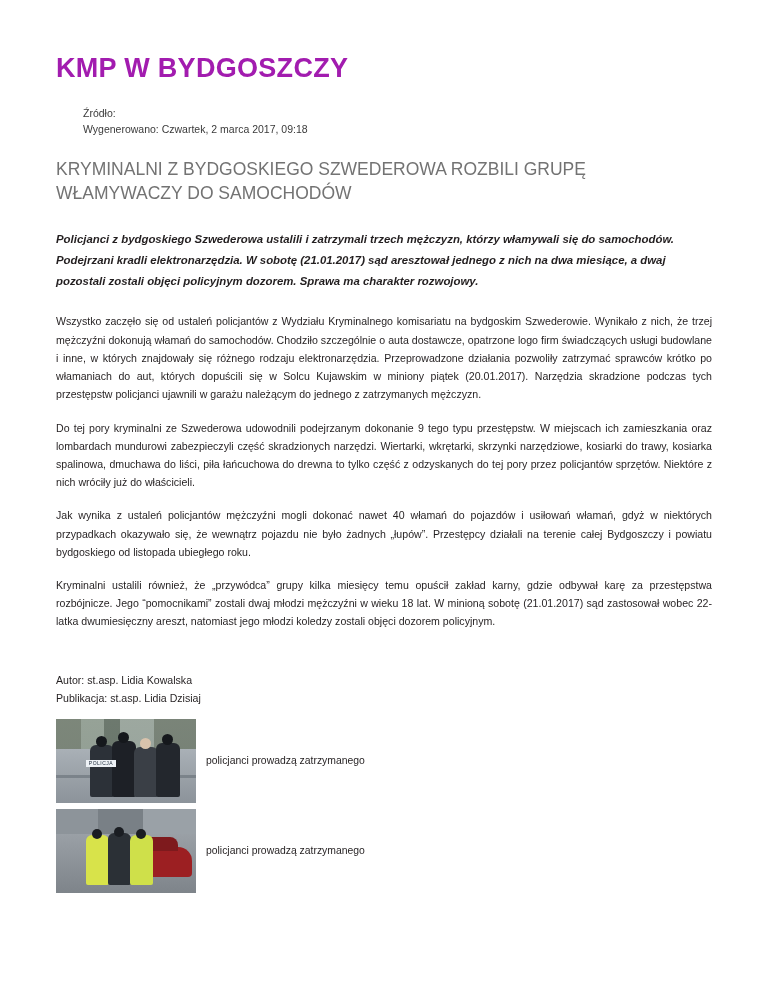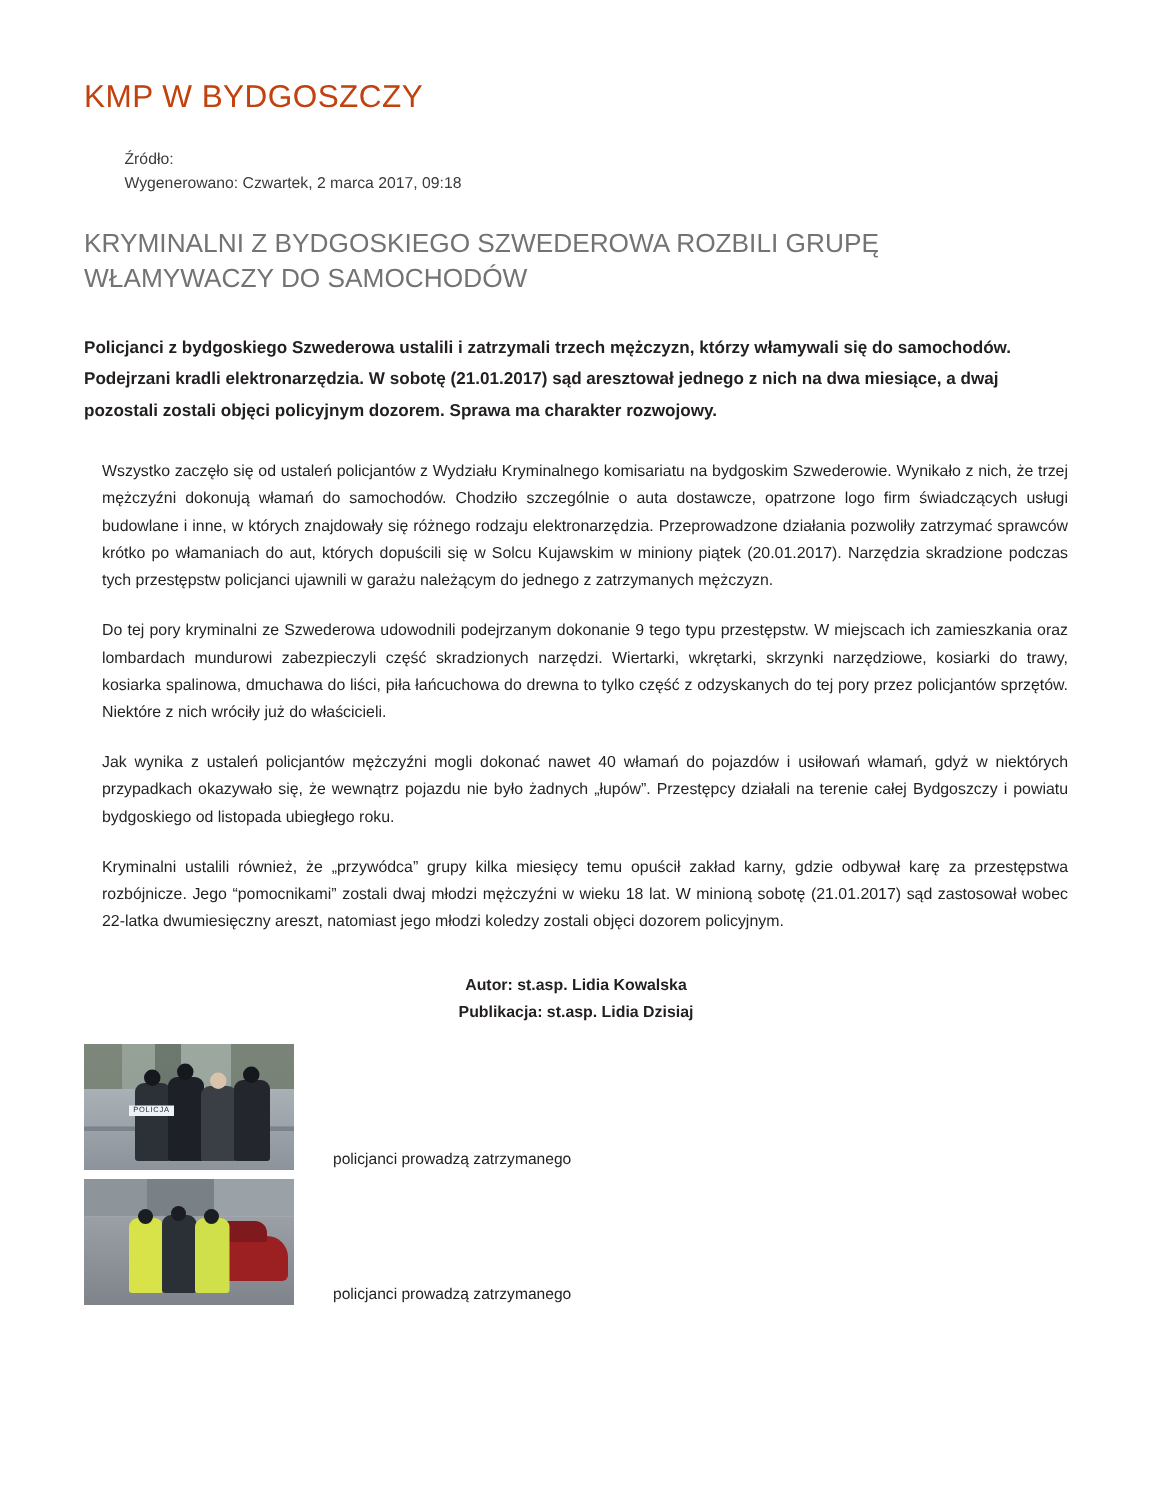--- a/index.html
+++ b/index.html
@@ -15,23 +15,23 @@
     overflow: hidden;
   }
   .page {
     position: relative;
     width: 768px;
     height: 994px;
     box-sizing: border-box;
     padding: 52px 56px 0 56px;
   }
   .doc-title {
-    font-size: 21px;
-    font-weight: 400;
-    color: #c2410c;
+    font-size: 27px;
+    font-weight: 700;
+    color: #a21caf;
     letter-spacing: 0.3px;
     margin: 0 0 22px 0;
     line-height: 1.2;
   }
   .meta {
     font-size: 10.5px;
     line-height: 1.5;
     color: #3a3a3a;
     margin-bottom: 20px;
     word-break: break-all;
@@ -47,42 +47,41 @@
     line-height: 1.35;
     margin: 0 0 24px 0;
   }
   .lead {
     font-size: 11.4px;
     font-weight: bold;
     line-height: 1.85;
     color: #231f20;
     margin: 0 0 20px 0;
     text-align: left;
+    font-style: italic;
   }
   p.body-par {
     font-size: 10.6px;
     line-height: 1.72;
     color: #231f20;
-    margin: 0 0 15px 12px;
+    margin: 0 0 15px 0;
     text-align: justify;
   }
   .signature {
-    text-align: center;
+    text-align: left;
     font-size: 10.6px;
     line-height: 1.7;
     color: #231f20;
-    margin-top: 24px;
+    margin-top: 40px;
     margin-bottom: 12px;
-    font-weight: bold;
   }
   .figure {
     margin: 0 0 6px 0;
     display: flex;
-    align-items: flex-end;
-    gap: 16px;
+    align-items: center;
   }
   .photo {
     width: 140px;
     height: 84px;
     flex: 0 0 auto;
     position: relative;
     overflow: hidden;
     border: 0;
   }
   .caption {

